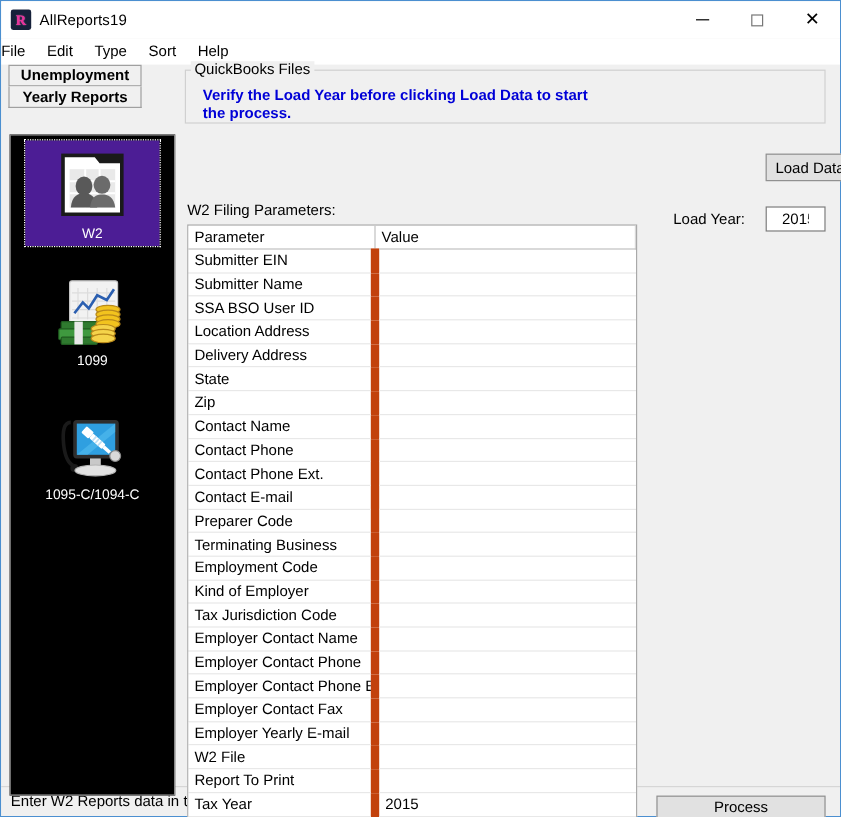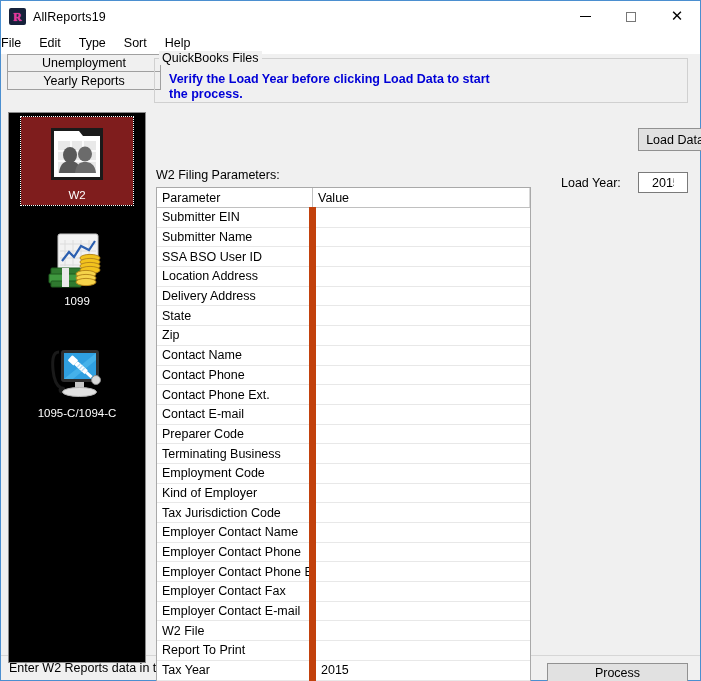--- a/index.html
+++ b/index.html
@@ -47,40 +47,40 @@
   .menubar{
     height:22px;flex:0 0 22px;background:#ffffff;
     display:flex;align-items:center;padding-left:0;
   }
   .menuitem{
     font-size:12.5px;padding:2px 10px 2px 0;margin-right:8px;color:#000;cursor:default;
   }
   
   .bodyarea{flex:1 1 auto;position:relative;background:#f0f0f0;}
   
-  .leftcol{position:absolute;left:6px;top:0px;width:154px;}
+  .leftcol{position:absolute;left:6px;top:0px;width:111px;font-weight:bold;}
   .tabbtn{
     height:18px;box-sizing:border-box;
     border:1px solid #a0a0a0;background:#f0f0f0;
     display:flex;align-items:center;justify-content:center;
     font-size:12.5px;color:#000;cursor:default;
   }
   .tabbtn + .tabbtn{border-top:none;}
   .iconpanel{
     position:absolute;left:7px;top:58px;width:138px;height:551px;
     background:#000000;border:1px solid #8a8a8a;box-sizing:border-box;
     overflow:hidden;
   }
   .iconcell{
     position:absolute;left:12px;width:112px;
     display:flex;flex-direction:column;align-items:center;
     cursor:default;
   }
   .iconcell.selected{
-    background:#7f1d1d;outline:1px dotted #ffffff;outline-offset:0;justify-content:flex-end;
+    background:#4c1d95;outline:1px dotted #ffffff;outline-offset:0;justify-content:flex-end;
   }
   .iconlabel{
     color:#ffffff;font-size:11.5px;margin-top:3px;margin-bottom:3px;
     text-align:center;line-height:13px;white-space:nowrap;
   }
   .iconimg{width:64px;height:64px;margin-top:5px;position:relative;}
   
   .groupbox{
     position:absolute;left:153px;top:4px;width:534px;height:45px;
     border:1px solid #d0d0d0;box-sizing:border-box;background:transparent;
@@ -352,21 +352,21 @@
             </tr>
             <tr>
               <td class="col1">Employer Contact Phone Ext.</td>
               <td class="col2"></td>
             </tr>
             <tr>
               <td class="col1">Employer Contact Fax</td>
               <td class="col2"></td>
             </tr>
             <tr>
-              <td class="col1">Employer Contact E-mail</td>
+              <td class="col1">Employer Yearly E-mail</td>
               <td class="col2"></td>
             </tr>
             <tr>
               <td class="col1">W2 File</td>
               <td class="col2"></td>
             </tr>
             <tr>
               <td class="col1">Report To Print</td>
               <td class="col2"></td>
             </tr>

